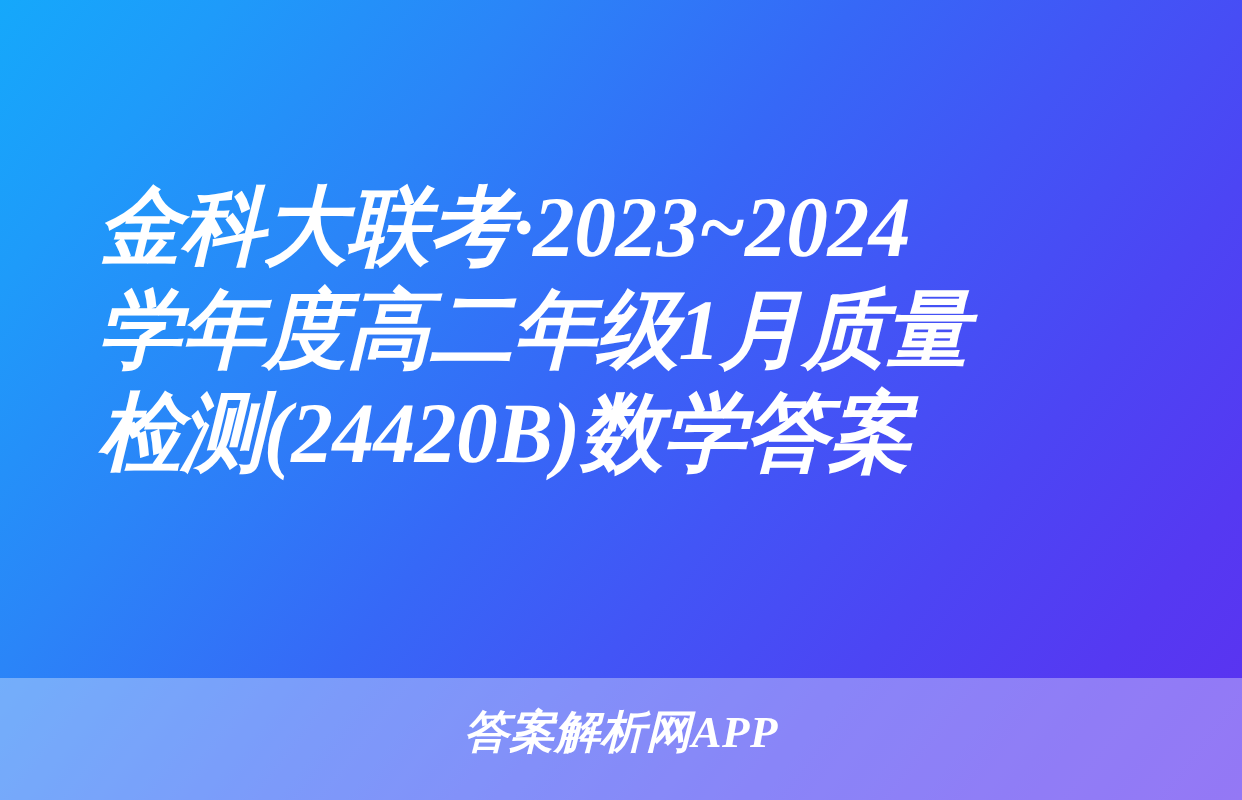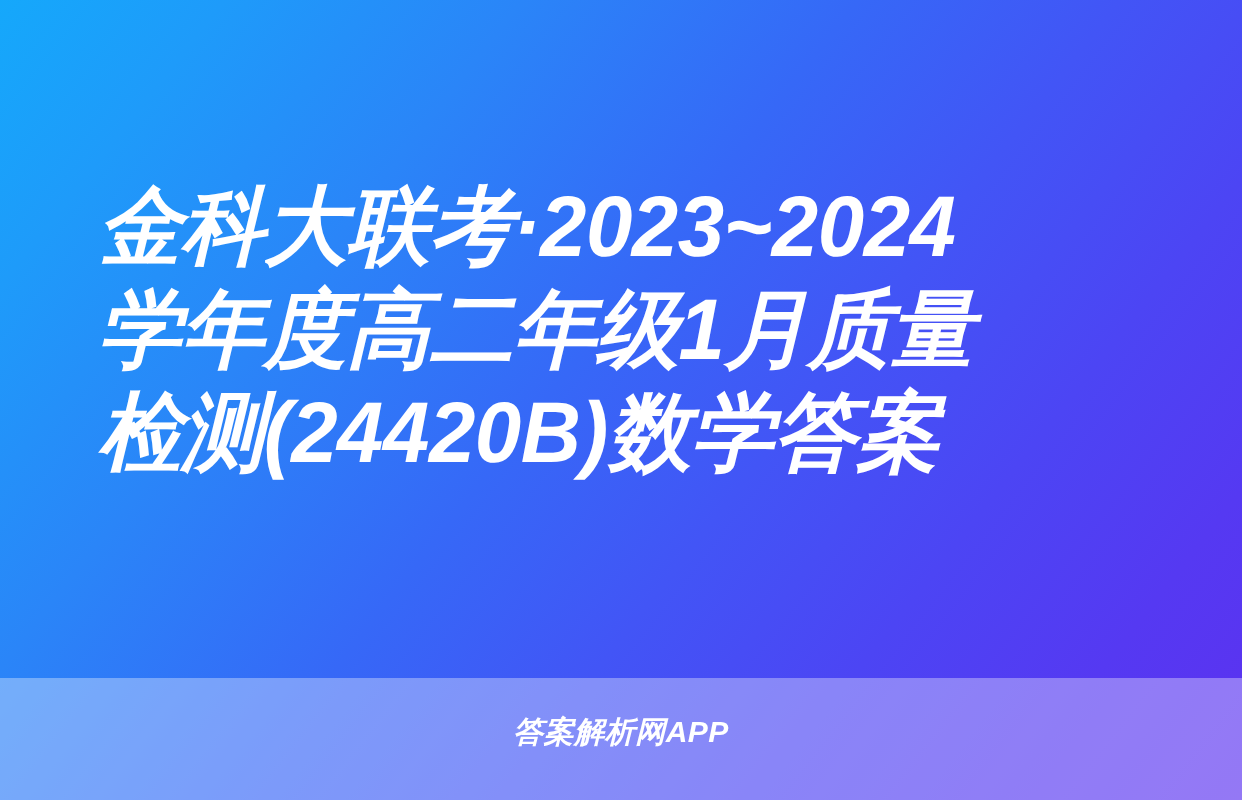--- a/index.html
+++ b/index.html
@@ -22,20 +22,21 @@
     overflow:hidden;
     background:linear-gradient(128deg,
         #15A8FB 0%,
         #1E9BFA 12%,
         #2A85F8 28%,
         #3668F7 46%,
         #4255F6 60%,
         #4C45F4 74%,
         #5539F2 87%,
         #5C31F0 100%);
+    font-family:Liberation Serif, serif;
   }
 
   
   .headline {
     position:absolute;
     left:98px;
     top:176px;
     width:1050px;
     color:#ffffff;
     font-size:86px;
@@ -64,21 +65,21 @@
     background:rgba(255,255,255,0.345);
   }
 
   .watermark {
     position:absolute;
     left:0;
     top:704px;
     width:1242px;
     text-align:center;
     color:#ffffff;
-    font-size:30px;
+    font-size:45px;
     line-height:56px;
     font-weight:bold;
     font-style:italic;
     letter-spacing:0.5px;
     white-space:nowrap;
   }
 </style>
 </head>
 <body>
 

